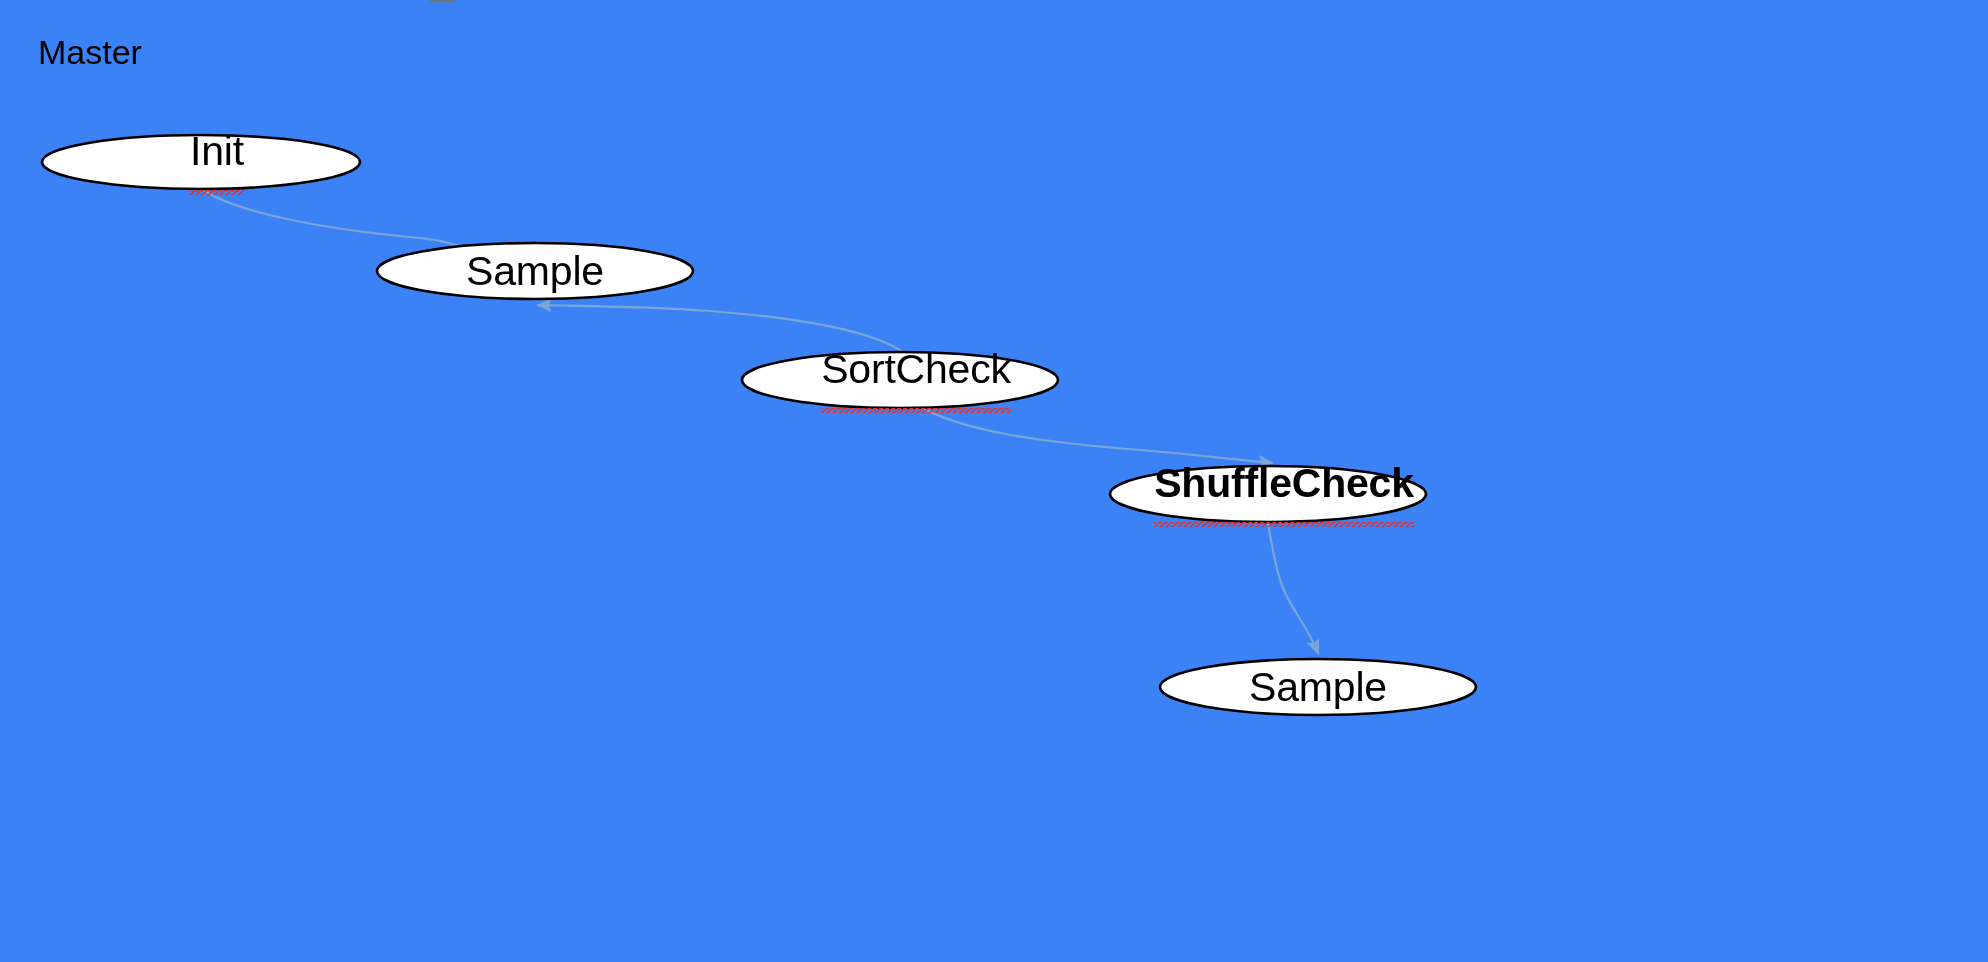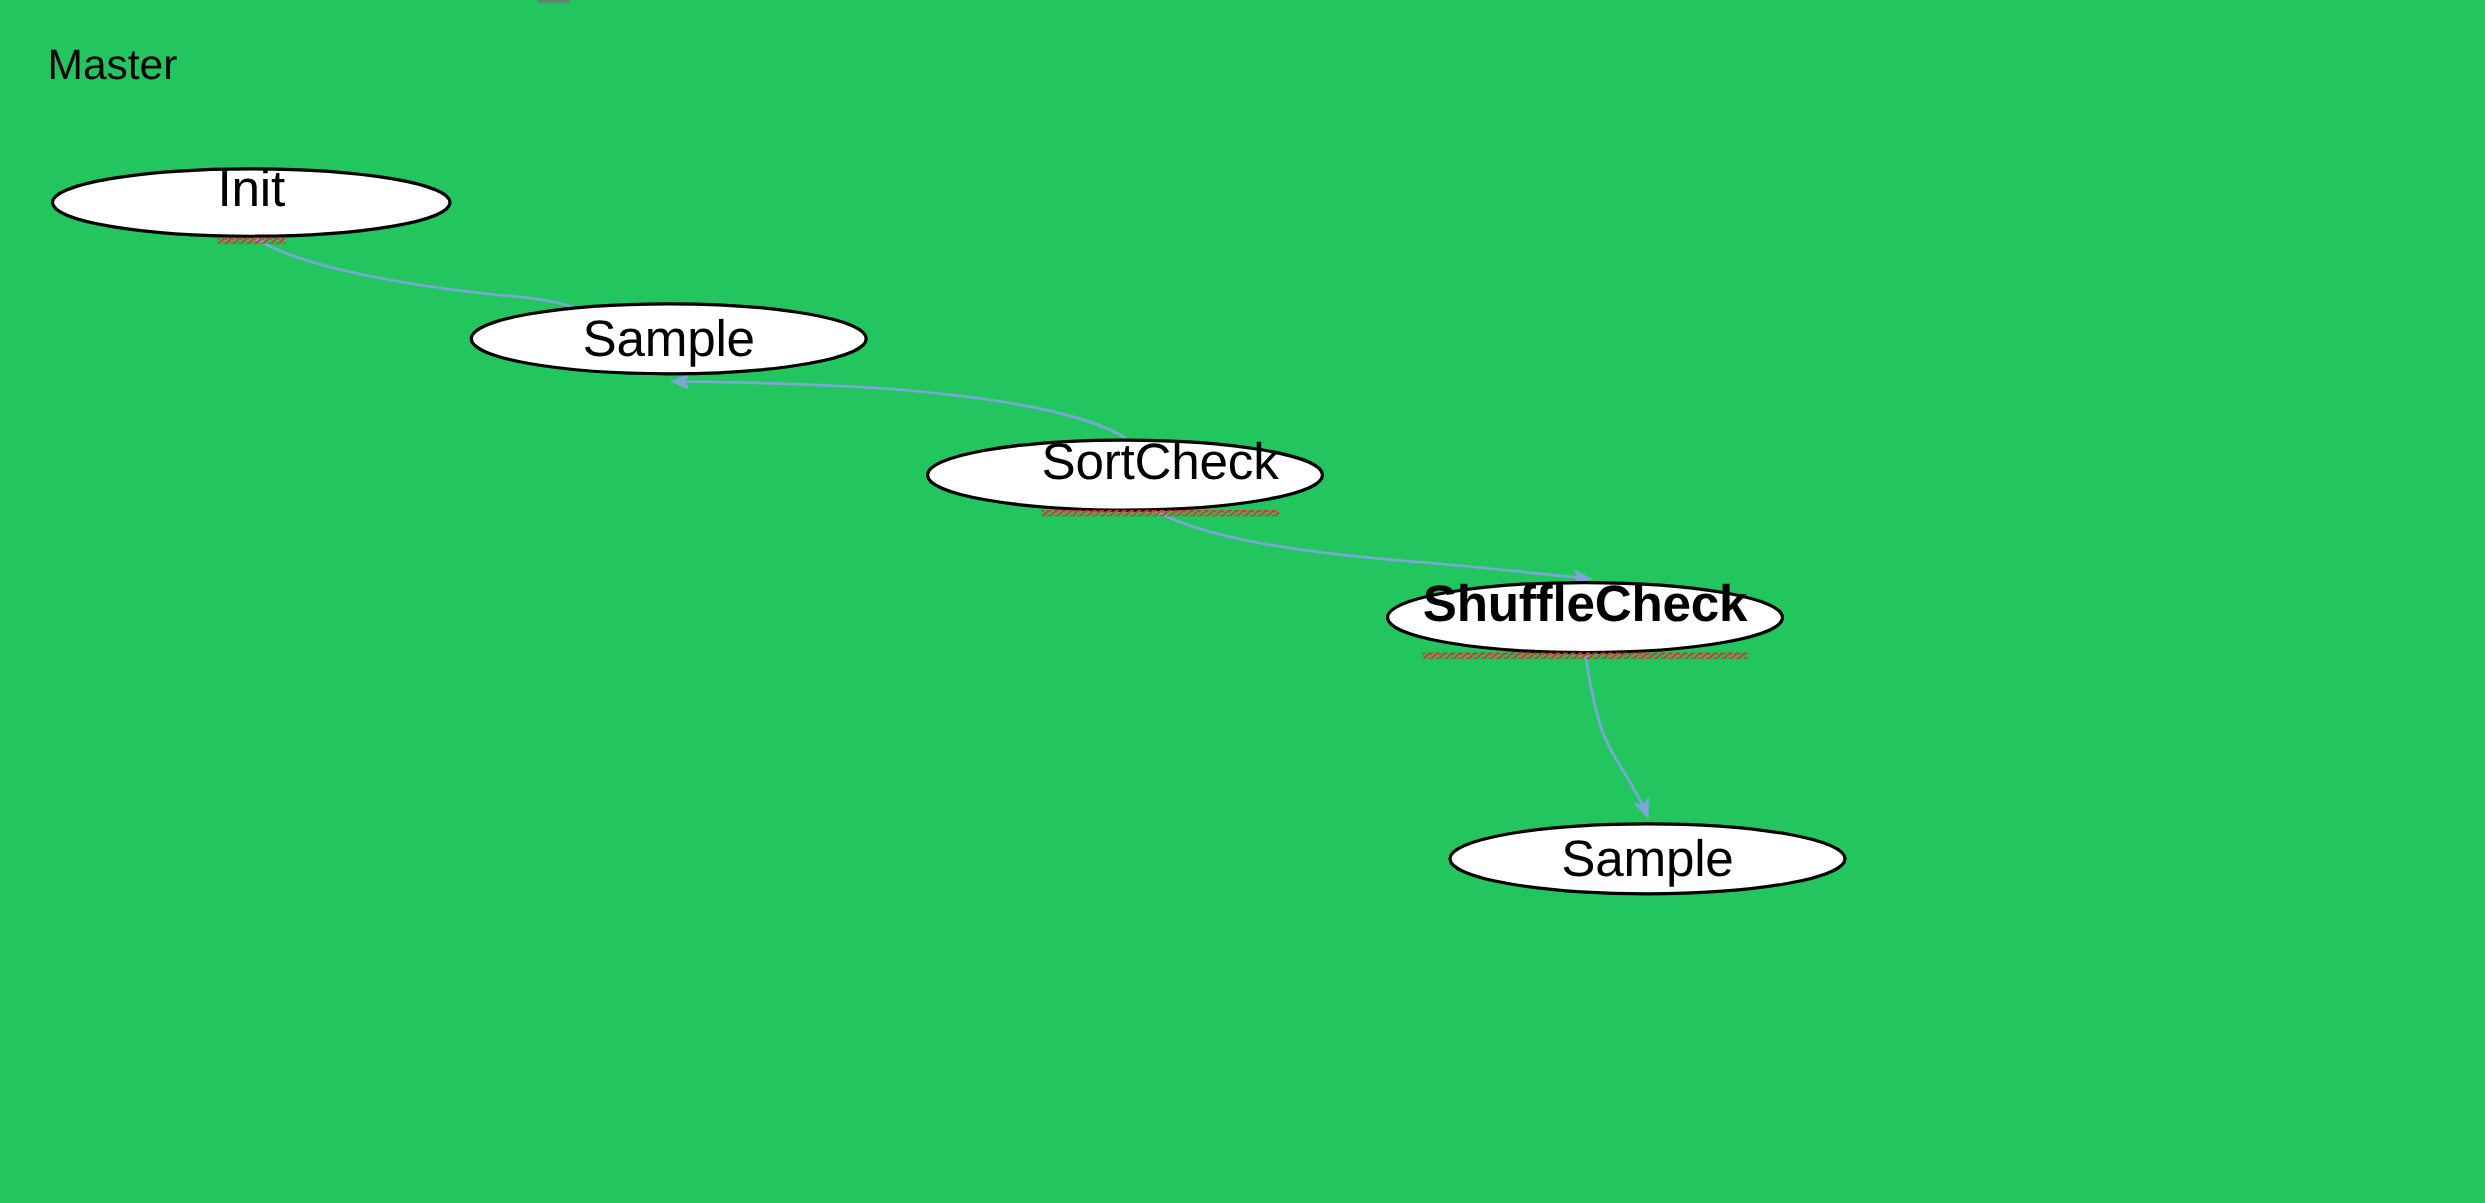--- a/index.html
+++ b/index.html
@@ -12,21 +12,21 @@
     font-family: "Liberation Sans", sans-serif;
     width: 1988px;
     height: 962px;
     overflow: hidden;
     position: relative;
   }
   #canvas {
     position: relative;
     width: 1988px;
     height: 962px;
-    background: #22c55e;
+    background: #3b82f6;
   }
   #diagram-svg {
     position: absolute;
     left: 0;
     top: 0;
     width: 1988px;
     height: 962px;
   }
   .slide-title {
     position: absolute;
@@ -53,20 +53,21 @@
     background-image:
       repeating-linear-gradient(
         135deg,
         #e03030 0px, #e03030 1.6px,
         rgba(255,255,255,0) 1.6px, rgba(255,255,255,0) 3.2px
       );
     background-repeat: repeat-x;
     background-size: 6px 5px;
     background-position: left bottom 1px;
     padding-bottom: 22px;
+    margin-left: 16px;
   }
   .top-artifact {
     position: absolute;
     left: 430px;
     top: 0px;
     width: 26px;
     height: 3px;
     background: linear-gradient(to bottom, #6f6f73 0%, rgba(111,111,115,0.15) 100%);
     border-radius: 1px;
   }
@@ -97,18 +98,18 @@
         <ellipse cx="535" cy="271" rx="158" ry="28" fill="#ffffff" stroke="#000000" stroke-width="2.6"></ellipse>
         <ellipse cx="900" cy="380" rx="158" ry="28" fill="#ffffff" stroke="#000000" stroke-width="2.6"></ellipse>
         <ellipse cx="1268" cy="494" rx="158" ry="28" fill="#ffffff" stroke="#000000" stroke-width="2.6"></ellipse>
         <ellipse cx="1318" cy="687" rx="158" ry="28" fill="#ffffff" stroke="#000000" stroke-width="2.6"></ellipse>
       </g>
   </svg>
 
   <div id="labels-layer">
       <div class="node-label spell-error" style="left: 201px; top: 162px;">Init</div>
       <div class="node-label" style="left: 535px; top: 271px;">Sample</div>
-      <div class="node-label spell-error" style="left: 928px; top: 380px;">SortCheck</div>
+      <div class="node-label spell-error" style="left: 900px; top: 380px;">SortCheck</div>
       <div class="node-label spell-error" style="left: 1268px; top: 494px; font-weight: bold;">ShuffleCheck</div>
       <div class="node-label" style="left: 1318px; top: 687px;">Sample</div>
     </div>
 
 </div>
 
 </body></html>

